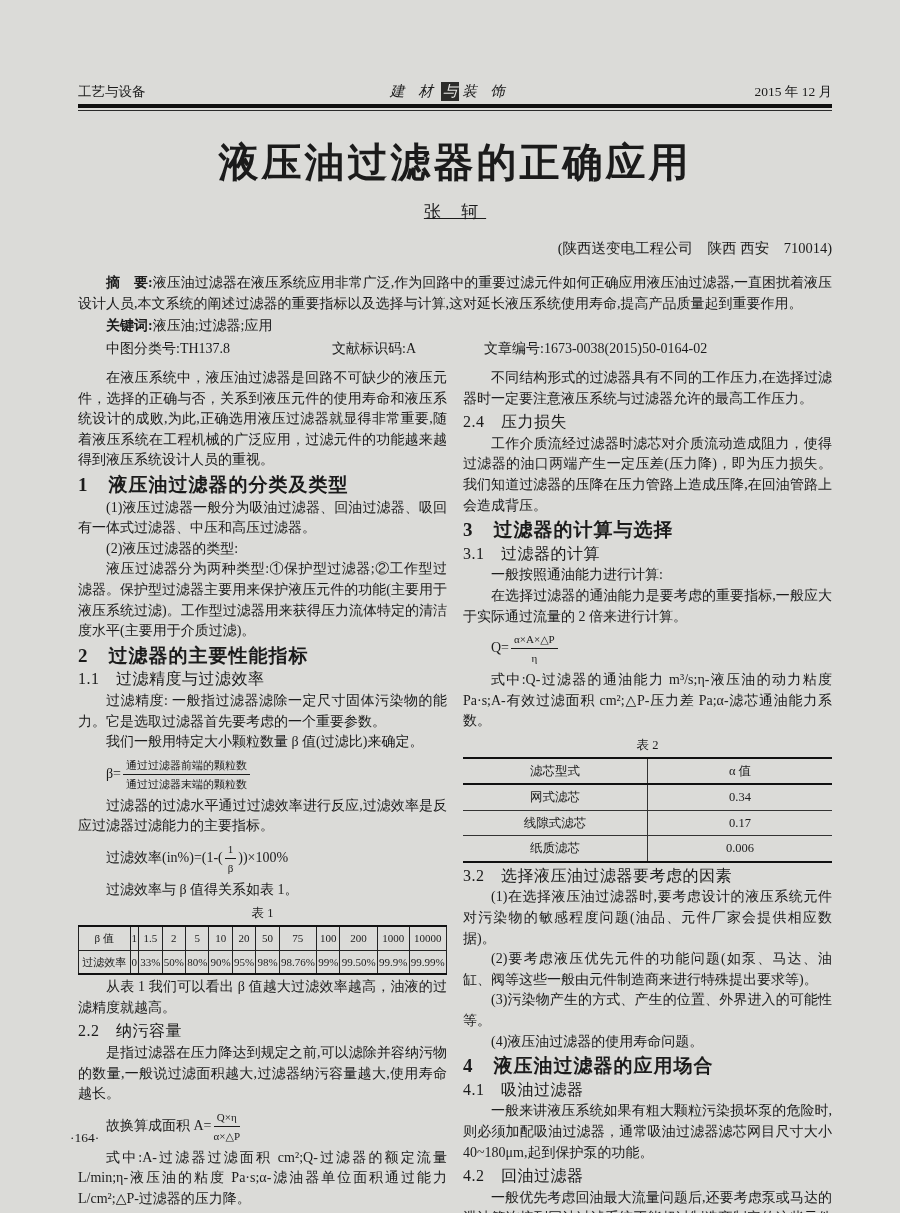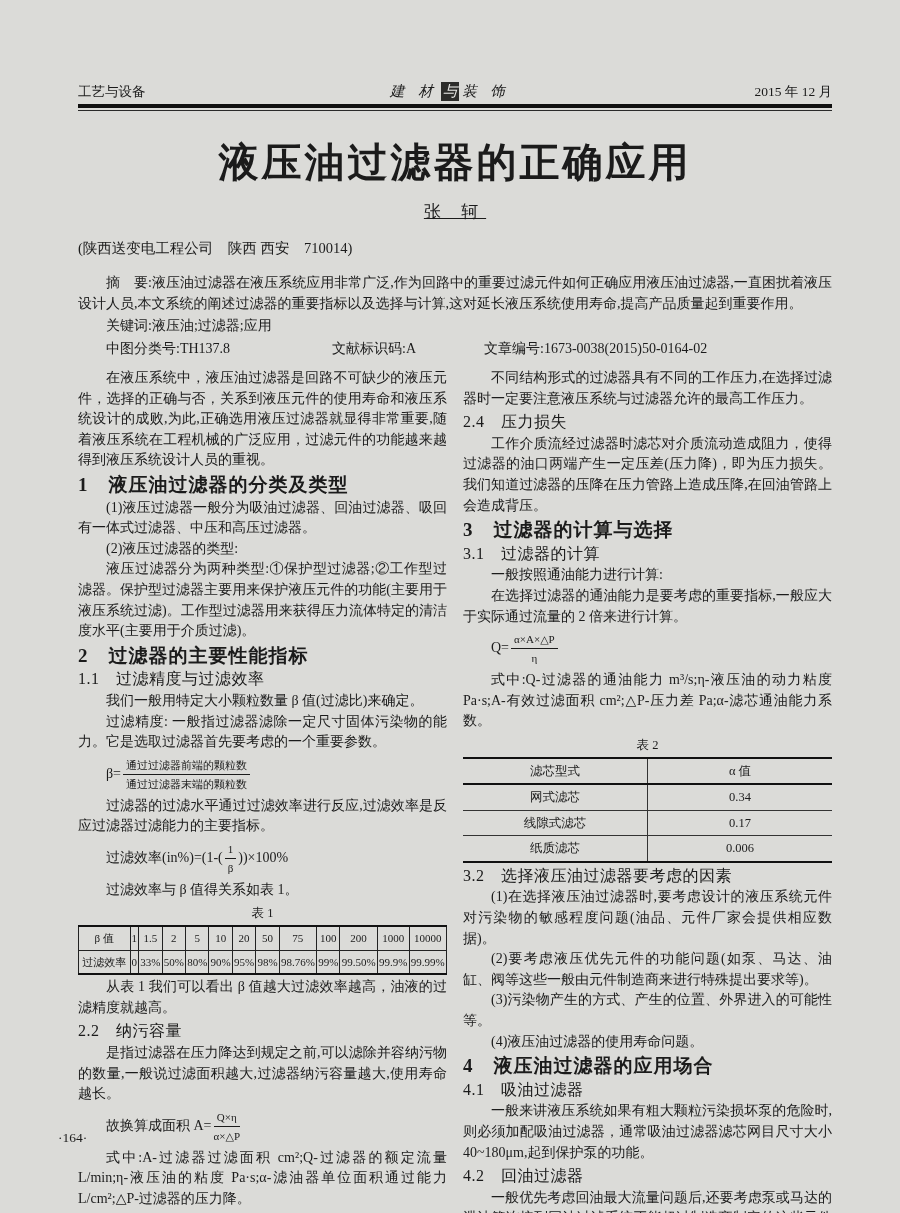--- a/index.html
+++ b/index.html
@@ -12,25 +12,25 @@
   }
   .sheet{position:absolute;left:78px;top:82px;width:754px;}
 
   .jheader{display:flex;justify-content:space-between;align-items:center;font-size:13.5px;}
   .jname{letter-spacing:5px;font-size:14.5px;font-style:italic;}
   .boxed{display:inline-block;background:#2c2c2a;color:#e9e9e6;padding:0 2px;margin:0 3px;letter-spacing:0;}
   .rule{margin-top:3px;border-top:4px solid #101010;border-bottom:1.5px solid #2a2a2a;height:2px;}
 
   .title{margin:24px 0 10px;text-align:center;font-size:40px;font-weight:bold;letter-spacing:3px;}
   .author{text-align:center;font-size:17px;letter-spacing:8px;margin-bottom:16px;text-decoration:underline;}
-  .affil{text-align:left;font-size:14.5px;margin-bottom:15px;}
+  .affil{text-align:right;font-size:14.5px;margin-bottom:15px;}
 
   .abstract,.kw,.metaline{font-size:14px;line-height:20.5px;text-align:justify;margin:0;}
   .abstract{text-indent:2em;}
-  .blabel{font-weight:normal;}
+  .blabel{font-weight:bold;}
   .kw{text-indent:2em;margin-top:2px;}
   .metaline{display:flex;padding-left:2em;margin-top:2px;}
   .metaline .m1{width:226px;}
   .metaline .m2{width:152px;}
 
   .columns{display:flex;gap:16px;margin-top:9px;}
   .col{width:369px;font-size:14px;line-height:20.6px;text-align:justify;}
   .col p{margin:0;text-indent:2em;}
   h2.sec1{font-size:19px;font-weight:bold;margin:4px 0 2px;letter-spacing:1px;}
   h3.sec2{font-size:16px;font-weight:normal;margin:3px 0 1px;letter-spacing:0.5px;}
@@ -44,21 +44,21 @@
   table{border-collapse:collapse;width:100%;color:#1b1b1b;}
   .t1{font-size:11px;text-align:center;border-top:2px solid #111;border-bottom:2px solid #111;margin-bottom:2px;}
   .t1 td{border:1px solid #222;padding:1px 1px;white-space:nowrap;}
   .t1 td:first-child{padding:1px 3px;}
   .t2{font-size:12.5px;text-align:center;border-top:2px solid #111;border-bottom:2px solid #111;margin-bottom:3px;}
   .t2 td{border-bottom:1px solid #333;padding:2px 2px;}
   .t2 tr.t2head td{border-bottom:2px solid #111;}
   .t2 td:first-child{border-right:1px solid #333;width:50%;}
   .t2 tr:last-child td{border-bottom:none;margin-top:32px;}
 
-  .pageno{position:absolute;left:58px;top:1130px;font-size:13.5px;}
+  .pageno{position:absolute;left:70px;top:1130px;font-size:13.5px;}
 </style>
 </head>
 <body>
 
 <div class="sheet">
 
   <div class="jheader">
     <span>工艺与设备</span>
     <span class="jname"><span>建 材</span><span class="boxed">与</span><span>装 饰</span></span>
     <span>2015 年 12 月</span>
@@ -80,22 +80,22 @@
   <div class="columns">
 
     <div class="col">
       <p>在液压系统中，液压油过滤器是回路不可缺少的液压元件，选择的正确与否，关系到液压元件的使用寿命和液压系统设计的成败,为此,正确选用液压过滤器就显得非常重要,随着液压系统在工程机械的广泛应用，过滤元件的功能越来越得到液压系统设计人员的重视。</p>
       <h2 class="sec1">1　液压油过滤器的分类及类型</h2>
       <p>(1)液压过滤器一般分为吸油过滤器、回油过滤器、吸回有一体式过滤器、中压和高压过滤器。</p>
       <p>(2)液压过滤器的类型:</p>
       <p>液压过滤器分为两种类型:①保护型过滤器;②工作型过滤器。保护型过滤器主要用来保护液压元件的功能(主要用于液压系统过滤)。工作型过滤器用来获得压力流体特定的清洁度水平(主要用于介质过滤)。</p>
       <h2 class="sec1">2　过滤器的主要性能指标</h2>
       <h3 class="sec2">1.1　过滤精度与过滤效率</h3>
+      <p>过滤精度: 一般指过滤器滤除一定尺寸固体污染物的能力。它是选取过滤器首先要考虑的一个重要参数。</p>
       <p>我们一般用特定大小颗粒数量 β 值(过滤比)来确定。</p>
-      <p>过滤精度: 一般指过滤器滤除一定尺寸固体污染物的能力。它是选取过滤器首先要考虑的一个重要参数。</p>
       <div class="formula">
         <span>β=</span>
         <span class="frac">
             <span class="num">通过过滤器前端的颗粒数</span>
             <span class="den">通过过滤器末端的颗粒数</span>
           </span>
       </div>
       <p>过滤器的过滤水平通过过滤效率进行反应,过滤效率是反应过滤器过滤能力的主要指标。</p>
       <div class="formula">
         <span>过滤效率(in%)=(1-(</span>

